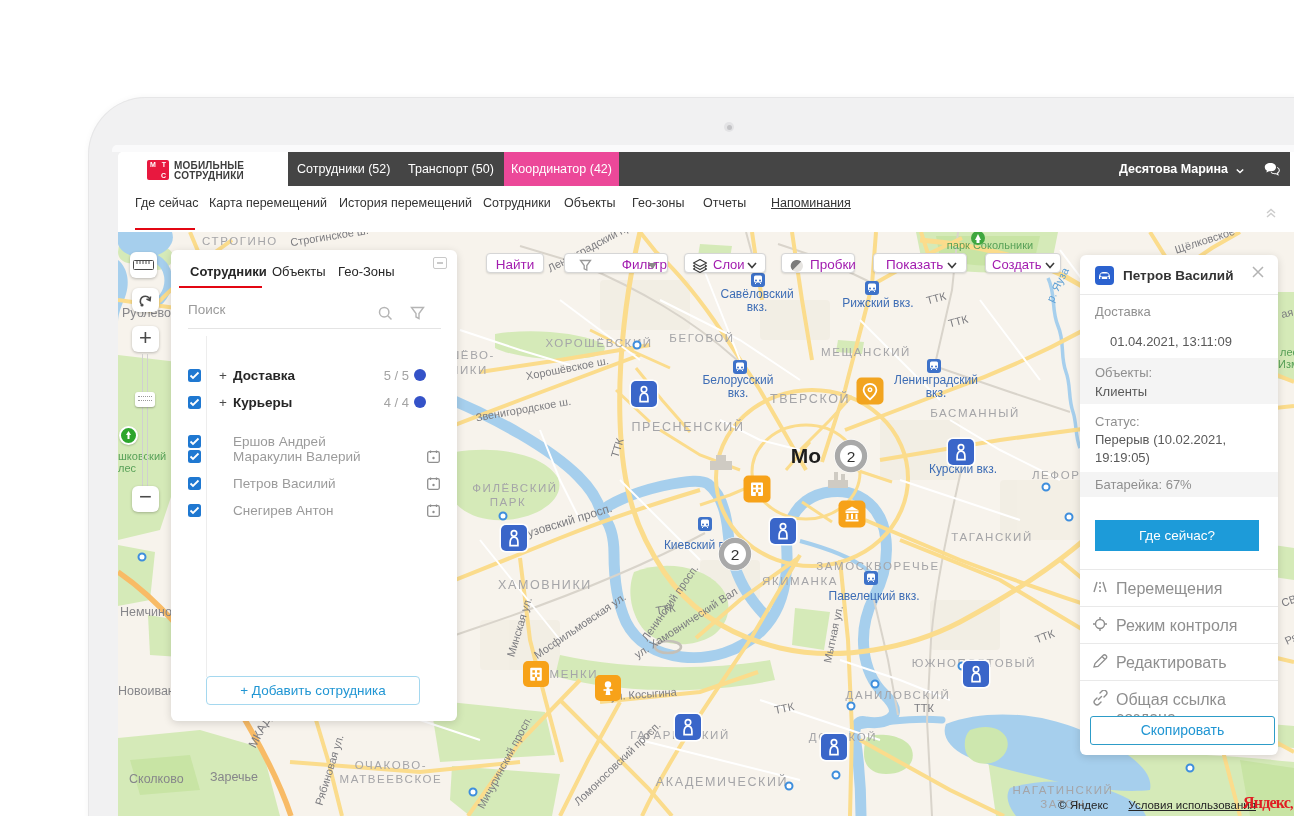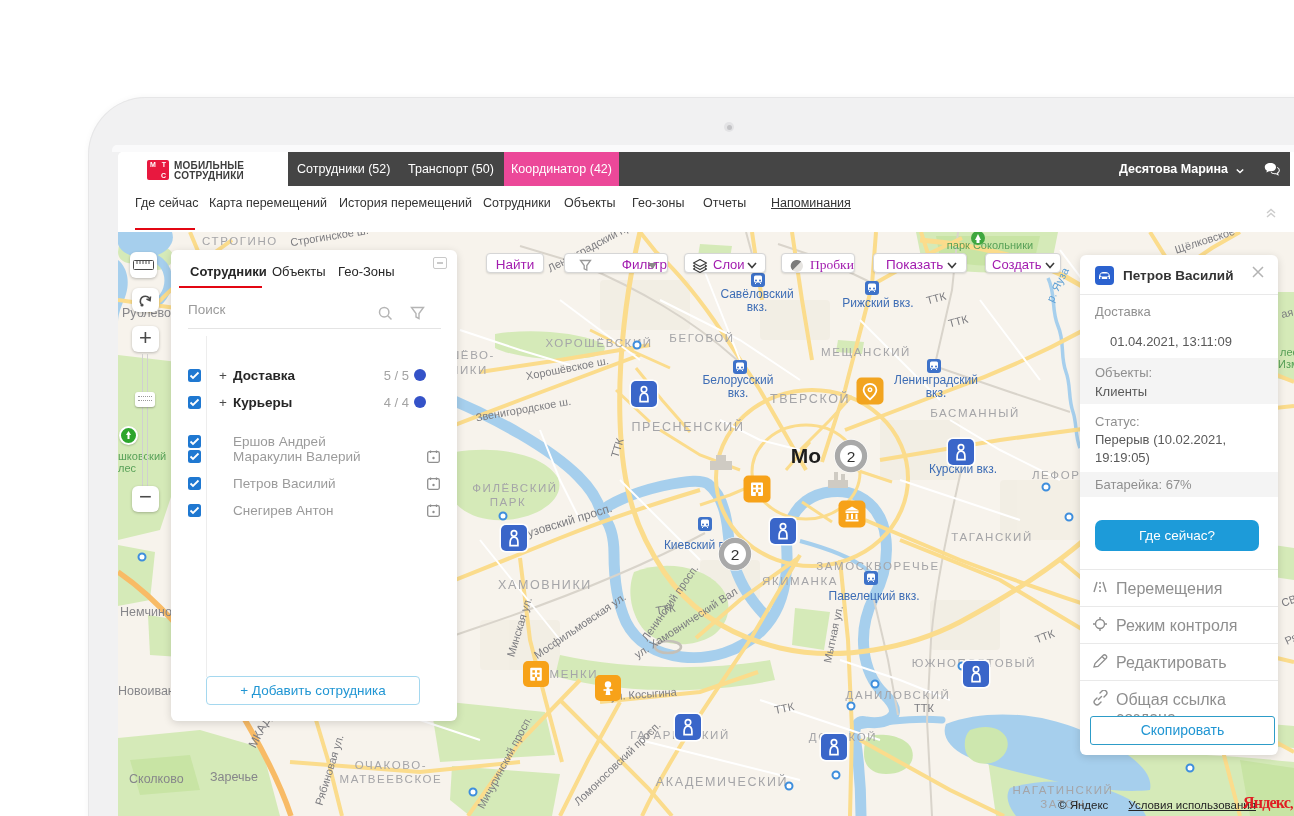--- a/index.html
+++ b/index.html
@@ -77,21 +77,21 @@
   text-align:center; line-height:27px; background:#fff; }
 
 
 #rpanel { position:absolute; left:1080px; top:255px; width:198px; height:500px;
   background:#fff; border-radius:6px; box-shadow:0 2px 9px rgba(0,0,0,0.14); }
 .rdiv { position:absolute; left:0; width:198px; height:1px; background:#e9e9e9; }
 .rg { color:#8f8f8f; font-size:13px; position:absolute; left:15px; }
 .rd { color:#595959; font-size:13px; position:absolute; left:15px; }
 .rband { position:absolute; left:0; width:198px; background:#f4f4f4; }
 #rblue { position:absolute; left:15px; top:265px; width:164px; height:31px; background:#1d9bd9;
-  border-radius:7px; color:#fff; font-size:13.5px; text-align:center; line-height:31px; }
+  border-radius:0; color:#fff; font-size:13.5px; text-align:center; line-height:31px; }
 #rcopy { position:absolute; left:10px; top:461px; width:185px; height:29px;
   border:1.5px solid #2d9cc8; border-radius:3px; color:#2196d3; font-size:14px;
   text-align:center; line-height:27px; background:#fff; }
 .ricon { position:absolute; left:12px; width:16px; height:16px; }
 .rmenu { position:absolute; left:36px; font-size:16px; color:#8f8f8f; }
 
 
 #attr { position:absolute; left:1058px; top:799px; font-size:11.5px; color:#262626; }
 #attr u { margin-left:20px;text-align:right; }
 #ylogo { position:absolute; left:1243px; top:794px; font-size:16px; color:#e01e24;
@@ -528,21 +528,21 @@
   </div>
   <div class="btn" style="left:684px; top:253px; width:82px; text-align:left;">
     <svg style="position:absolute; left:7px; top:4px;" width="16" height="16" viewBox="0 0 16 16">
         <path d="M8 1.5 L14.5 5 L8 8.5 L1.5 5 Z M3 7 L1.5 8 L8 11.5 L14.5 8 L13 7 M3 10 L1.5 11 L8 14.5 L14.5 11 L13 10" fill="none" stroke="#3c3c3c" stroke-width="1.2" stroke-linejoin="round"></path>
       </svg>
     <span style="margin-left:28px; font-size:13px;">Слои</span>
     <svg style="position:absolute; right:8px; top:8px;" width="10" height="7" viewBox="0 0 10 7">
         <path d="M1 1 L5 5.5 L9 1" fill="none" stroke="#3c3c3c" stroke-width="1.6"></path>
       </svg>
   </div>
-  <div class="btn" style="left:781px; top:253px; width:74px; text-align:left;font-family:Liberation Serif, serif;">
+  <div class="btn" style="left:781px; top:253px; width:74px; text-align:left;">
     <svg style="position:absolute; left:8px; top:5px;" width="14" height="14" viewBox="0 0 14 14">
         <circle cx="7" cy="7" r="6" fill="#e6e4e1"></circle>
         <path d="M7 1 A6 6 0 0 0 2.5 11.2 L11.2 2.6 A6 6 0 0 0 7 1 Z" fill="#7b7b7b"></path>
       </svg>
     <span style="margin-left:28px;">Пробки</span>
   </div>
   <div class="btn" style="left:873px; top:253px; width:94px; text-align:left;">
     <span style="margin-left:12px;">Показать</span>
     <svg style="position:absolute; right:9px; top:8px;" width="10" height="7" viewBox="0 0 10 7">
         <path d="M1 1 L5 5.5 L9 1" fill="none" stroke="#3c3c3c" stroke-width="1.6"></path>

